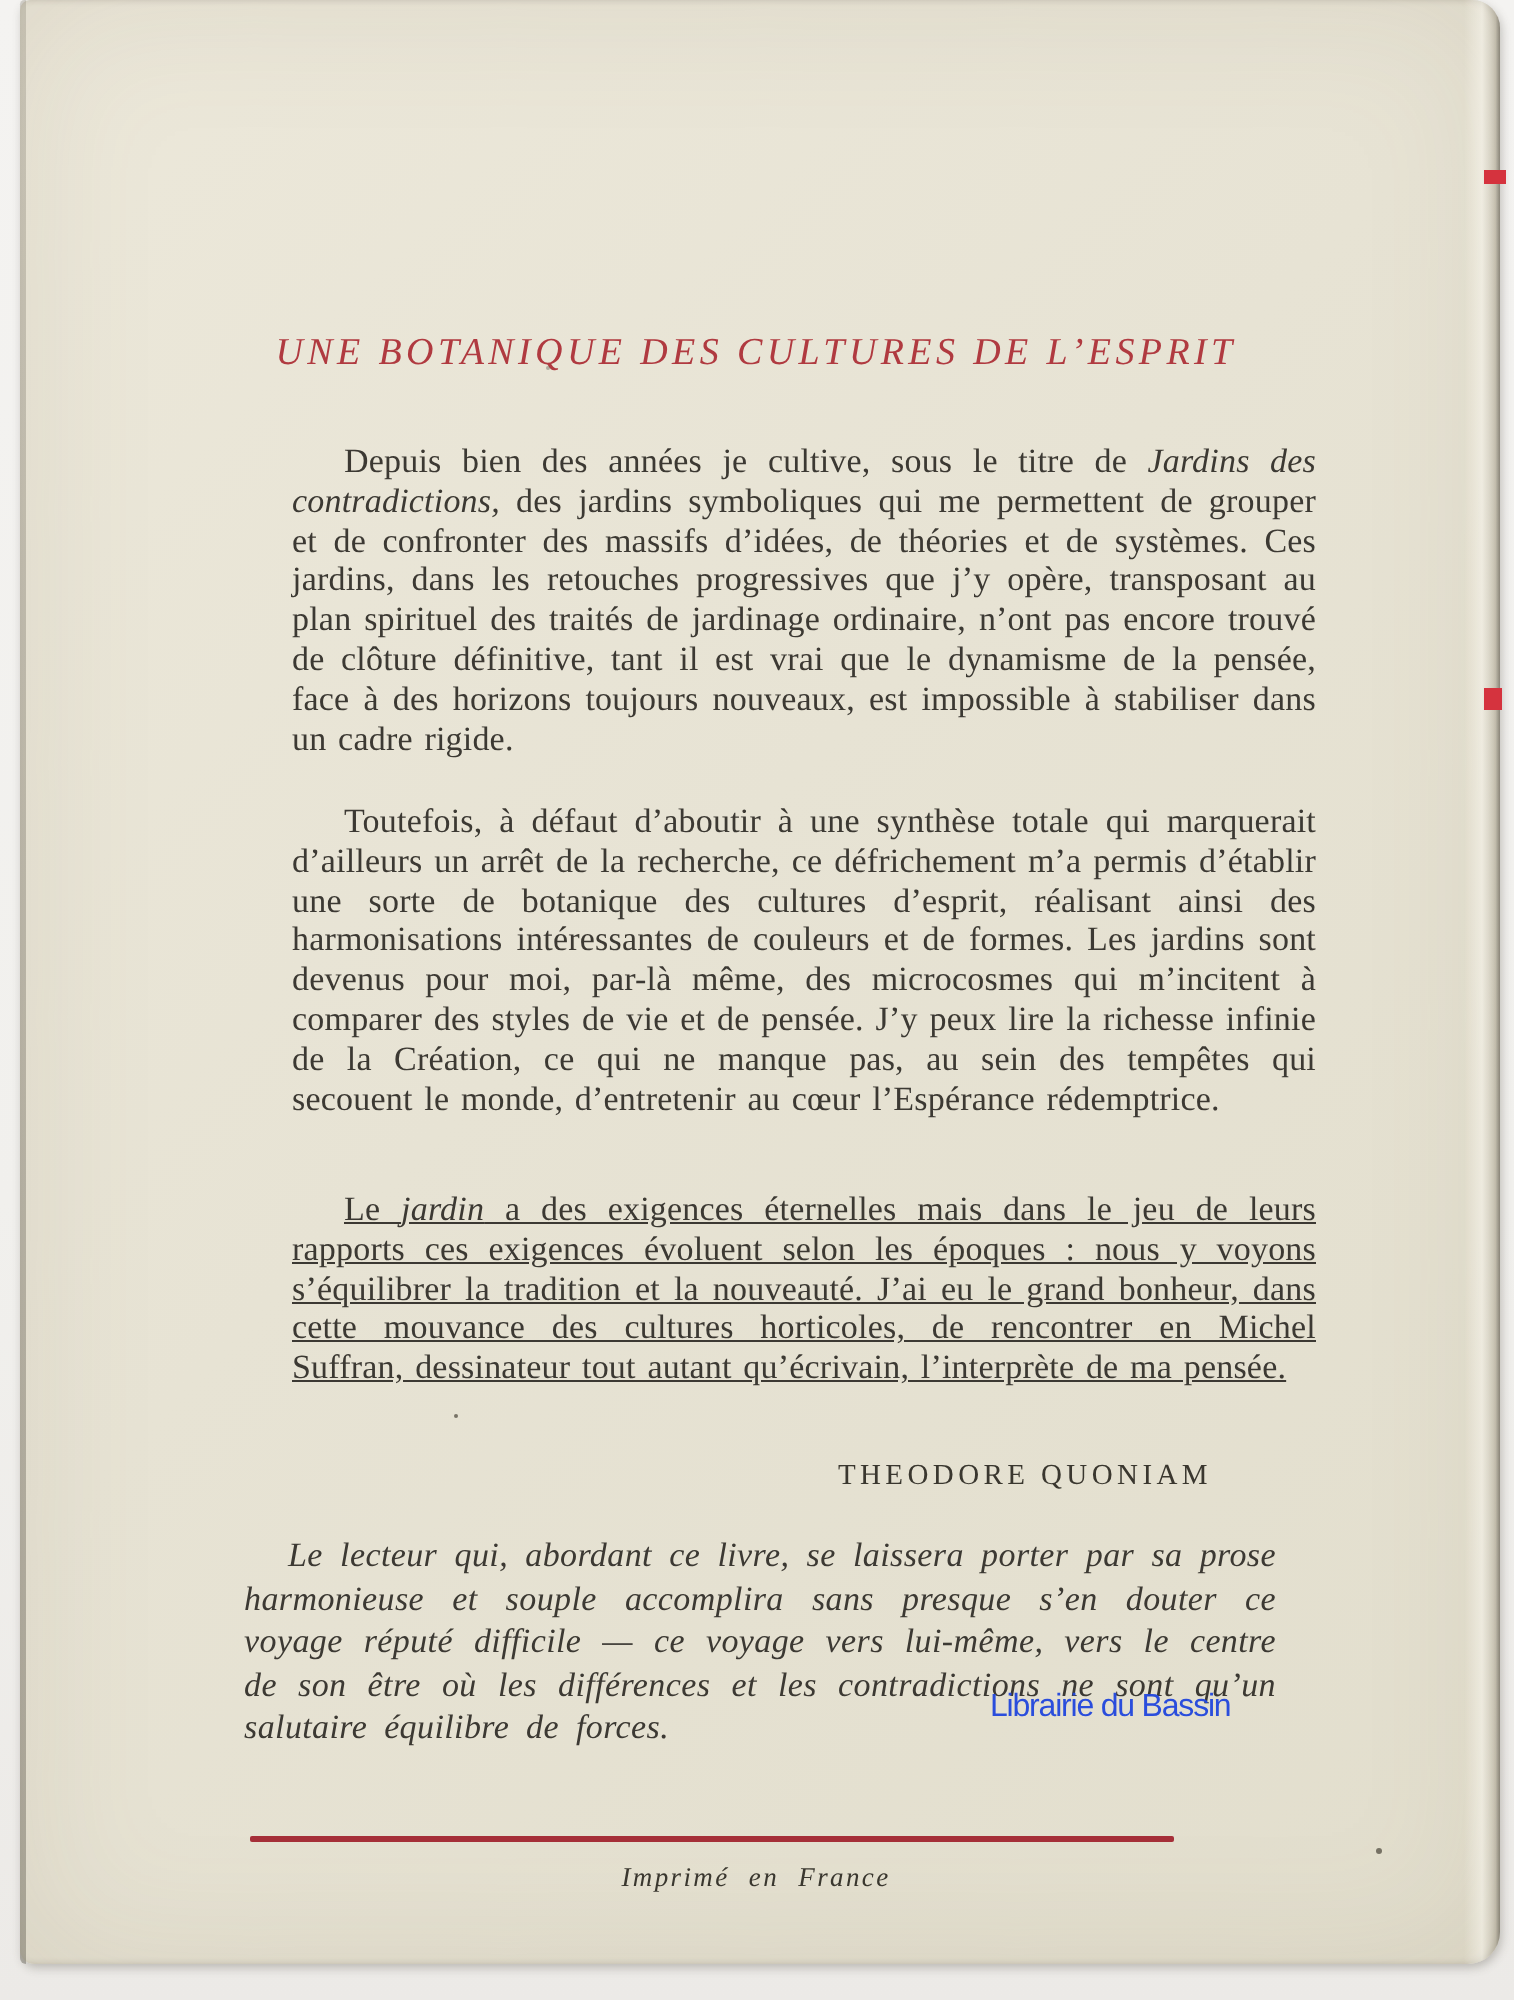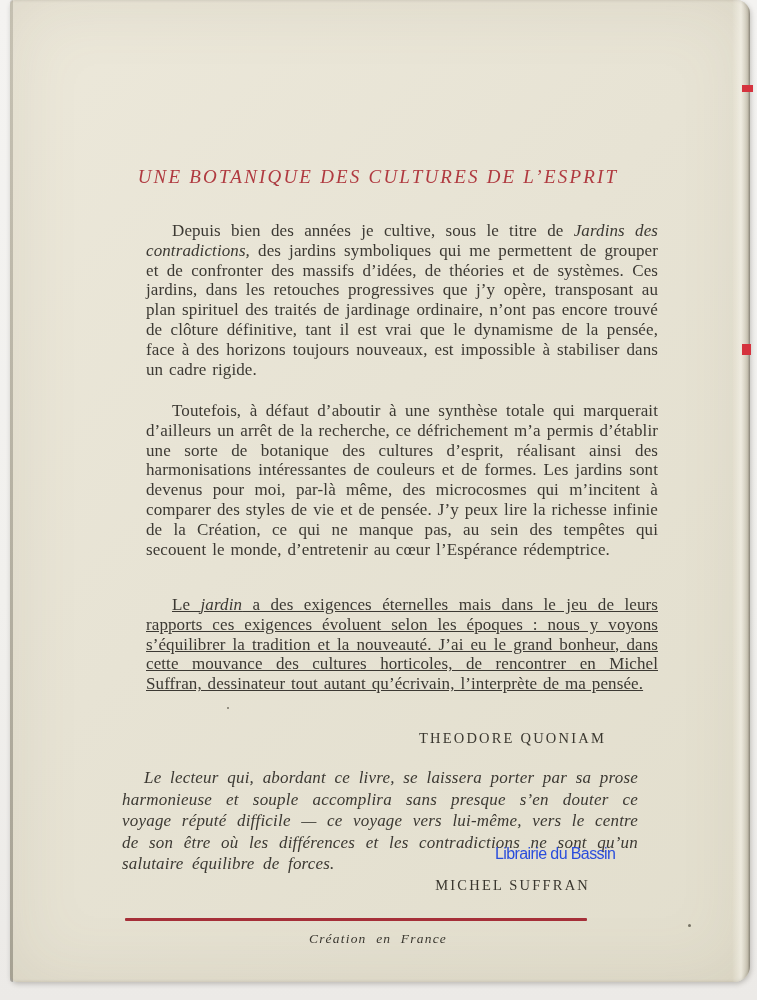--- a/index.html
+++ b/index.html
@@ -158,25 +158,24 @@
     <div class="cover-title" style="color: rgb(176, 58, 64);">UNE BOTANIQUE DES CULTURES DE L’ESPRIT</div>
 
     <p class="para para-1"><span>Depuis bien des années je cultive, sous le titre de </span><em>Jardins des contradictions,</em><span> des jardins symboliques qui me permettent de grouper et de confronter des massifs d’idées, de théories et de systèmes. Ces jardins, dans les retouches progressives que j’y opère, transposant au plan spirituel des traités de jardinage ordinaire, n’ont pas encore trouvé de clôture définitive, tant il est vrai que le dynamisme de la pensée, face à des horizons toujours nouveaux, est impossible à stabiliser dans un cadre rigide.</span></p>
     <p class="para para-2"><span>Toutefois, à défaut d’aboutir à une synthèse totale qui marquerait d’ailleurs un arrêt de la recherche, ce défrichement m’a permis d’établir une sorte de botanique des cultures d’esprit, réalisant ainsi des harmonisations intéressantes de couleurs et de formes. Les jardins sont devenus pour moi, par-là même, des microcosmes qui m’incitent à comparer des styles de vie et de pensée. J’y peux lire la richesse infinie de la Création, ce qui ne manque pas, au sein des tempêtes qui secouent le monde, d’entretenir au cœur l’Espérance rédemptrice.</span></p>
     <p class="para para-3"><span>Le </span><em>jardin</em><span> a des exigences éternelles mais dans le jeu de leurs rapports ces exigences évoluent selon les époques : nous y voyons s’équilibrer la tradition et la nouveauté. J’ai eu le grand bonheur, dans cette mouvance des cultures horticoles, de rencontrer en Michel Suffran, dessinateur tout autant qu’écrivain, l’interprète de ma pensée.</span></p>
 
     <div class="signature sig-author">THEODORE QUONIAM</div>
 
     <div class="quote">Le lecteur qui, abordant ce livre, se laissera porter par sa prose harmonieuse et souple accomplira sans presque s’en douter ce voyage réputé difficile — ce voyage vers lui-même, vers le centre de son être où les différences et les contradictions ne sont qu’un salutaire équilibre de forces.</div>
 
-    <div class="signature sig-quote">MICHEL SUFFRAN</div>
 
     <div class="rule" style="background: rgb(165, 47, 56);"></div>
 
-    <div class="imprint">Création en France</div>
+    <div class="imprint">Imprimé en France</div>
 
     <div class="speck speck-1"></div>
     <div class="speck speck-2"></div>
     <div class="speck speck-3"></div>
   </div>
 
   <div class="watermark" style="color: rgb(35, 72, 221);">Librairie du Bassin</div>
 
 </div>
 

